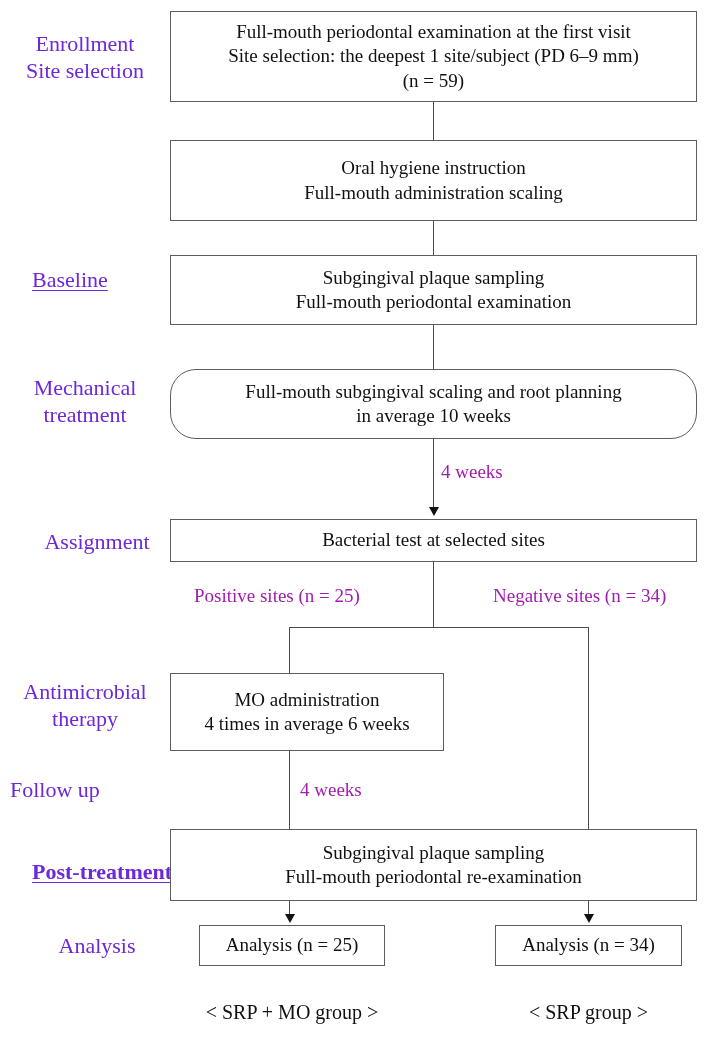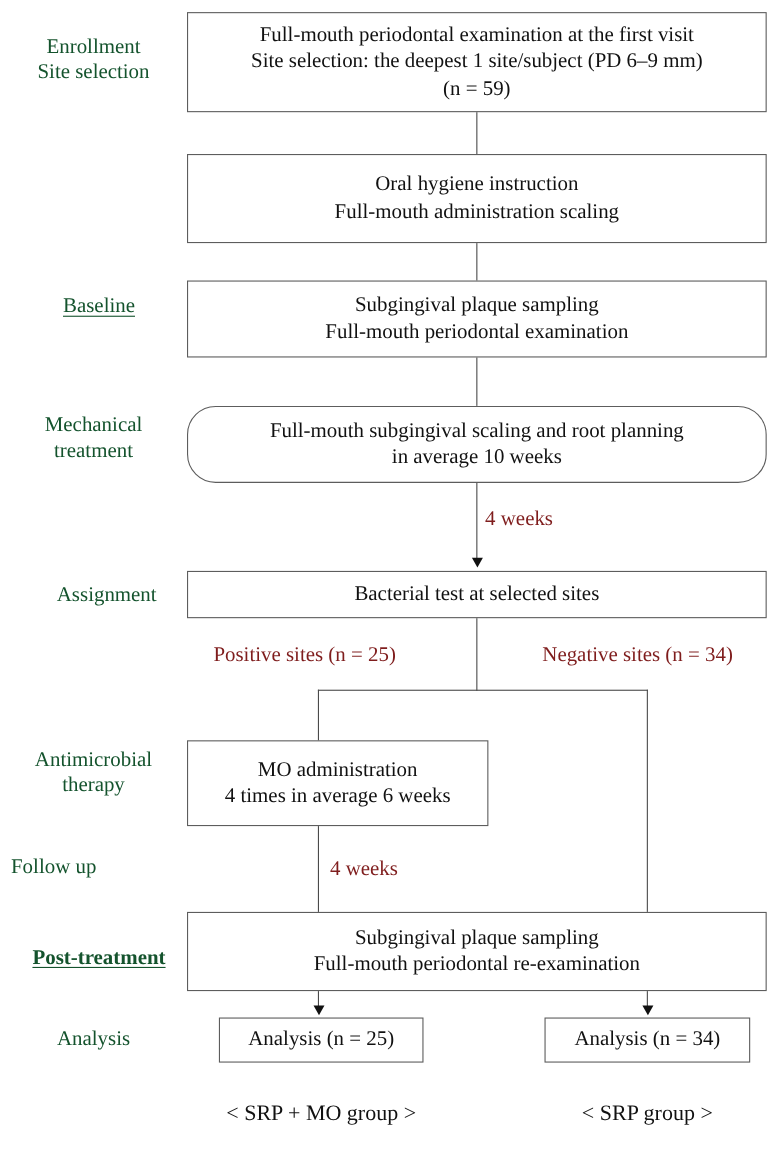--- a/index.html
+++ b/index.html
@@ -14,30 +14,31 @@
     width:708px;
     height:1049px;
     background:#ffffff;
     overflow:hidden;
   }
 
   
   .stage-label{
     position:absolute;
     text-align:center;
-    font-size:19px;
+    font-size:22px;
     line-height:1.22;
-    color:#14532d;
+    color:#6d28d9;
     white-space:pre-line;
   }
   .stage-label.underlined{
-    text-align:center;
+    text-align:left;
     text-decoration:underline;
     text-underline-offset:3px;
     text-decoration-thickness:1px;
+    margin-left:22px;
   }
 
   
   .node{
     position:absolute;
     box-sizing:border-box;
     border:1px solid #5d5d5d;
     background:#ffffff;
     display:flex;
     align-items:center;
@@ -67,21 +68,21 @@
     border-left:5px solid transparent;
     border-right:5px solid transparent;
     border-top:9px solid #111111;
   }
 
   
   .annot{
     position:absolute;
     font-size:19px;
     line-height:1.2;
-    color:#7f1d1d;
+    color:#a21caf;
     white-space:nowrap;
   }
   .group-caption{
     position:absolute;
     font-size:20px;
     line-height:1.2;
     color:#111;
     white-space:nowrap;
     text-align:center;
   }
@@ -101,21 +102,21 @@
 
   <div class="stage-label" style="left:0px;  top:529px; width:170px;padding-left:12px;">Assignment</div>
 
   <div class="stage-label" style="left:0px;  top:679px; width:170px;">Antimicrobial
 therapy</div>
 
   <div class="stage-label" style="left:10px; top:777px; width:160px; text-align:left;">Follow up</div>
 
   <div class="stage-label underlined" style="left:10px; top:859px; width:160px;font-weight:bold;">Post-treatment</div>
 
-  <div class="stage-label" style="left:0px;  top:933px; width:170px;">Analysis</div>
+  <div class="stage-label" style="left:0px;  top:933px; width:170px;padding-left:12px;">Analysis</div>
 
   <div class="node" style="left:170px; top:11px;  width:527px; height:91px;">Full-mouth periodontal examination at the first visit
 Site selection: the deepest 1 site/subject (PD 6–9 mm)
 (n = 59)</div>
 
   <div class="node" style="left:170px; top:140px; width:527px; height:81px;">Oral hygiene instruction
 Full-mouth administration scaling</div>
 
   <div class="node" style="left:170px; top:255px; width:527px; height:70px;">Subgingival plaque sampling
 Full-mouth periodontal examination</div>

